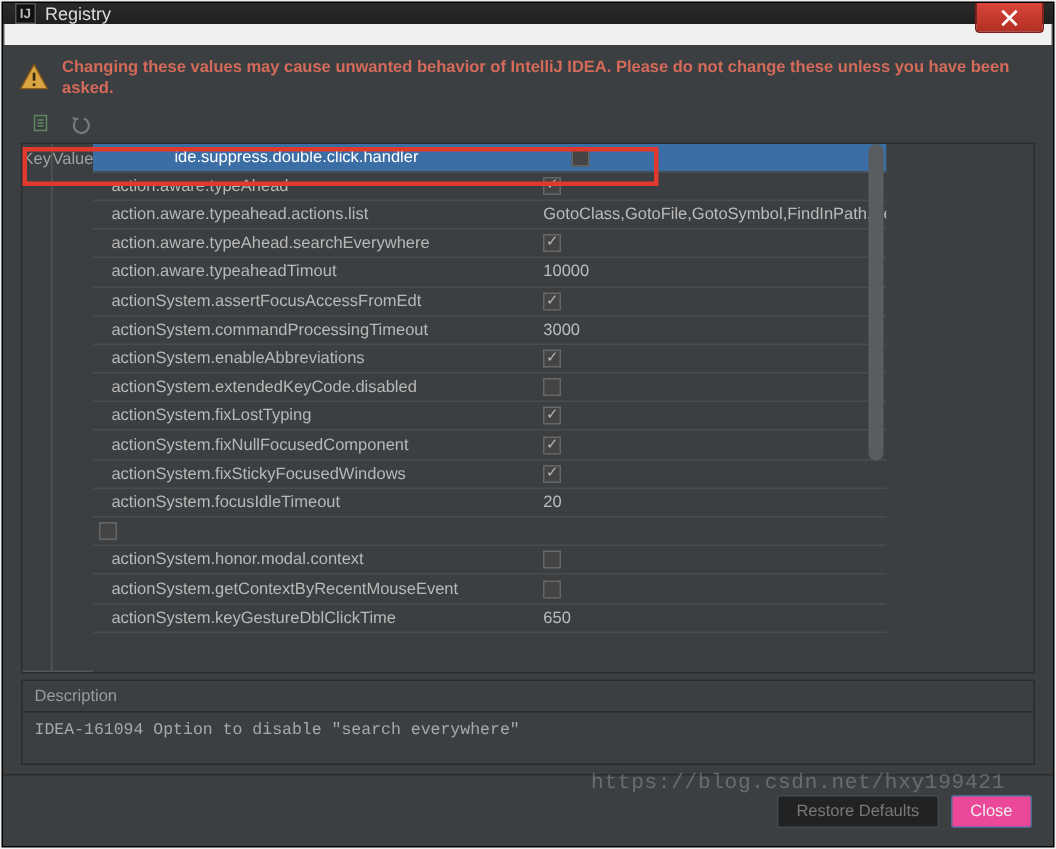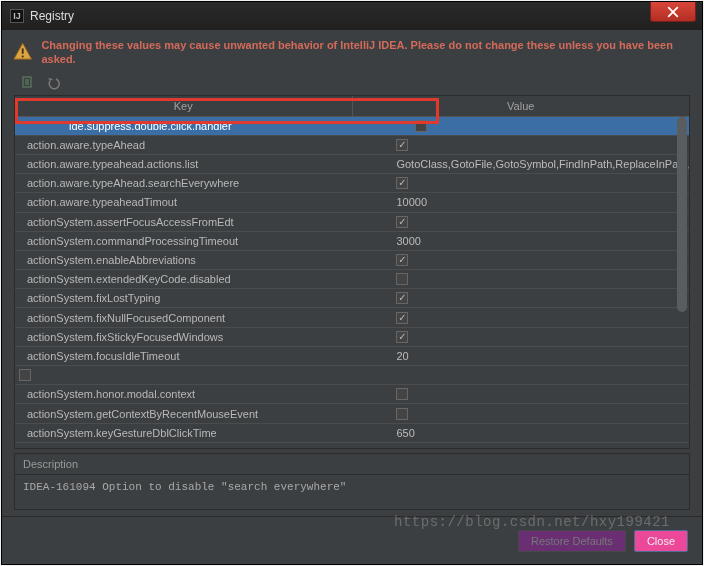--- a/index.html
+++ b/index.html
@@ -1,45 +1,45 @@
 <!DOCTYPE html>
 <html><head>
 <meta charset="utf-8">
 <style>
   * { margin: 0; padding: 0; box-sizing: border-box; font-family: "Segoe UI", Tahoma, sans-serif; }
   body { background: #f0f0f0; display: flex; align-items: center; justify-content: center; height: 566px; width: 704px; overflow: hidden; }
   .outer { width: 702px; height: 564px; border: 1px solid #000; box-shadow: inset 0 0 0 1px #555; position: relative; }
-  .titlebar { height: 28px; background: linear-gradient(#2a2a2a,#202020); color: #ddd; display: flex; align-items: center; padding-left: 8px; font-size: 12px; position: relative; }
+  .titlebar { height: 14px; background: linear-gradient(#2a2a2a,#202020); color: #ddd; display: flex; align-items: flex-end; padding-left: 8px; font-size: 12px; position: relative; }
   .titlebar .close { position: absolute; right: 0; top: 0; width: 46px; height: 20px; background: linear-gradient(#d9463a,#b32e23); border: 1px solid #7a1f18; border-top: none; border-radius: 0 0 3px 3px; display: flex; align-items: center; justify-content: center; margin-right: 6px; }
   .titlebar .close svg { width: 12px; height: 12px; }
   .titlebar .ticon { width: 14px; height: 14px; background: #111; border: 1px solid #555; margin-right: 6px; display:inline-flex; align-items:center; justify-content:center; font-size:9px; color:#bbb; font-weight:bold;}
   .inner { position: absolute; top: 28px; left: 0; right: 0; bottom: 0; background: #3c3f41; color: #bbb; display: flex; flex-direction: column; }
   .warning-row { display: flex; align-items: center; padding: 8px 10px; gap: 8px; }
   .warning-row .wicon { width: 22px; height: 22px; }
   .warning-row .wtext { color: #d46a5a; font-size: 11px; font-weight: bold; line-height: 1.3; }
   .toolbar { padding: 0 18px 4px 18px; display:flex; gap:10px; align-items:center; }
   .toolbar .tbtn { width:16px; height:16px; opacity:.8; }
-  .table-wrap { flex: 1; margin: 0 12px; border: 1px solid #2b2b2b; display:flex; flex-direction:column; overflow:hidden; }
+  .table-wrap { flex: 1; margin: 0 12px; border: 1px solid #2b2b2b; display:flex; flex-direction:row; overflow:hidden; }
   .thead { display:flex; background:#3c3f41; }
   .thead .th { flex:1; text-align:center; font-size:11px; color:#a0a0a0; padding:4px 0; border-bottom:1px solid #555; border-right:1px solid #555; }
   .thead .th:last-child { border-right:none; }
   .tbody { overflow:auto; position:relative; }
   .row { display:flex; height:19.2px; font-size:11px; color:#b8b8b8; border-bottom:1px solid #4a4c4e; }
   .cell-key { width:56%; padding-left:12px; display:flex; align-items:center; white-space:nowrap; overflow:hidden; }
   .cell-val { width:44%; padding-left:4px; display:flex; align-items:center; white-space:nowrap; overflow:hidden; text-overflow:ellipsis; color:#bbb;}
   .row.selected { background:#3b6ea5; color:#fff;padding-left:42px; }
   .row.selected .cell-key { color:#fff; }
   .cbox { width:12px; height:12px; border:1px solid #666; background:#444; display:inline-flex; align-items:center; justify-content:center; }
   .cbox.checked::after { content:"✓"; color:#b8b8b8; font-size:10px; line-height:1; }
   .redbox { position:absolute; left:16px; top:99px; width:418px; height:20px; outline:3px solid #e03a2f; pointer-events:none; }
   .desc-panel { margin: 4px 12px 0 12px; border:1px solid #2b2b2b; }
   .desc-panel .hdr { font-size:11px; color:#9a9a9a; padding:4px 8px; border-bottom:1px solid #2b2b2b; }
   .desc-panel .body { font-family: "Courier New", monospace; font-size:11px; color:#a8a8a8; padding:6px 8px; height:34px; }
   .footer { height:48px; display:flex; justify-content:flex-end; align-items:center; gap:8px; padding:0 14px; border-top:1px solid #2b2b2b; margin-top:6px; }
-  .btn { font-size:11px; padding:4px 12px; border:1px solid #555; background:#a21caf; color:#bbb; border-radius:2px; }
+  .btn { font-size:11px; padding:4px 12px; border:1px solid #555; background:#000000; color:#bbb; border-radius:2px; }
   .btn.primary { background:#ec4899; border-color:#4a6d94; color:#eee; }
   .btn.disabled { opacity:.45; }
   .scrollbar { position:absolute; right:2px; top:0; width:10px; height:100%; }
   .scrollbar .thumb { position:absolute; top:0; left:0; width:100%; height:60%; background:#5a5d5f; border-radius:5px; }
   .watermark { position:absolute; right:32px; bottom:34px; color:rgba(240,240,240,.25); font-family:"Courier New",monospace; font-size:14px; pointer-events:none; letter-spacing:.5px;}
 </style>
 </head>
 <body>
 
 <div class="outer">

